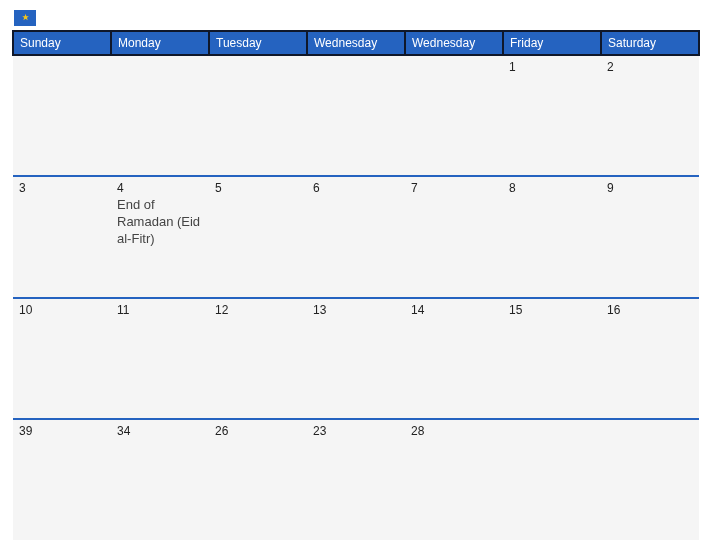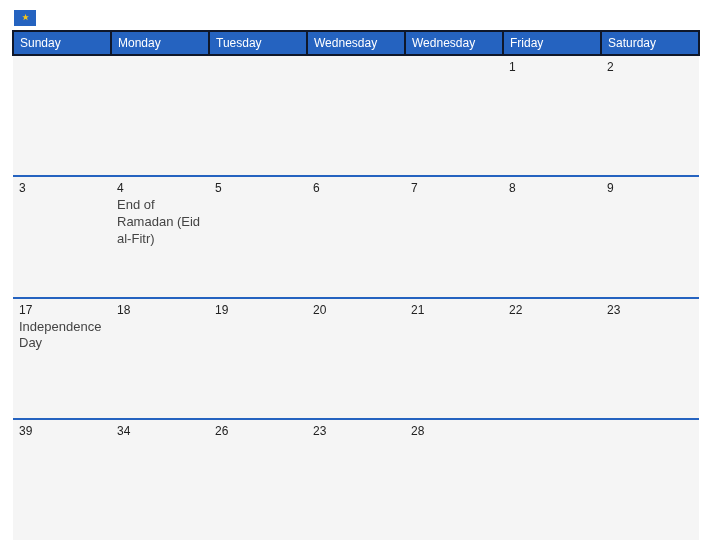--- a/index.html
+++ b/index.html
@@ -155,38 +155,40 @@
             <span class="day-num">7</span>
           </td>
           <td>
             <span class="day-num">8</span>
           </td>
           <td>
             <span class="day-num">9</span>
           </td>
         </tr>
         <tr>
-          <td><span class="day-num">17</span><span class="event-text">Independence Day</span></td>
-          <td>
-            <span class="day-num">18</span>
-          </td>
-          <td>
-            <span class="day-num">19</span>
-          </td>
-          <td>
-            <span class="day-num">20</span>
-          </td>
-          <td>
-            <span class="day-num">21</span>
-          </td>
-          <td>
-            <span class="day-num">22</span>
-          </td>
-          <td>
-            <span class="day-num">23</span>
+          <td>
+            <span class="day-num">10</span>
+          </td>
+          <td>
+            <span class="day-num">11</span>
+          </td>
+          <td>
+            <span class="day-num">12</span>
+          </td>
+          <td>
+            <span class="day-num">13</span>
+          </td>
+          <td>
+            <span class="day-num">14</span>
+          </td>
+          <td>
+            <span class="day-num">15</span>
+          </td>
+          <td>
+            <span class="day-num">16</span>
           </td>
         </tr>
         <tr>
           <td>
             <span class="day-num">39</span>
           </td>
           <td>
             <span class="day-num">34</span>
           </td>
           <td>

